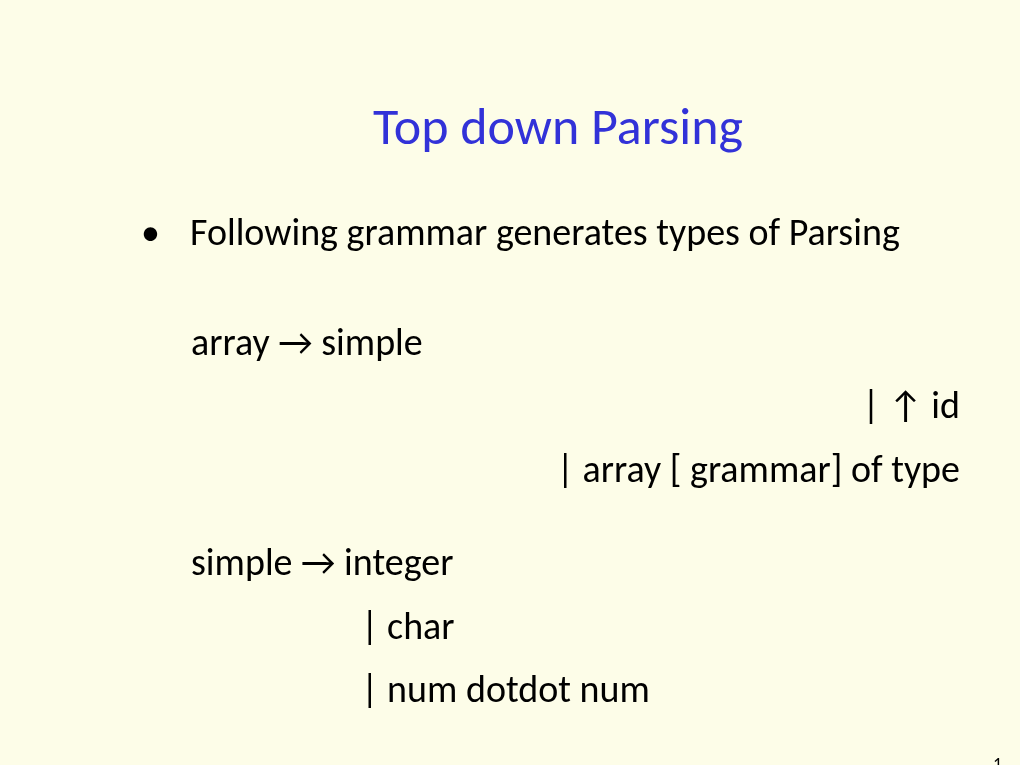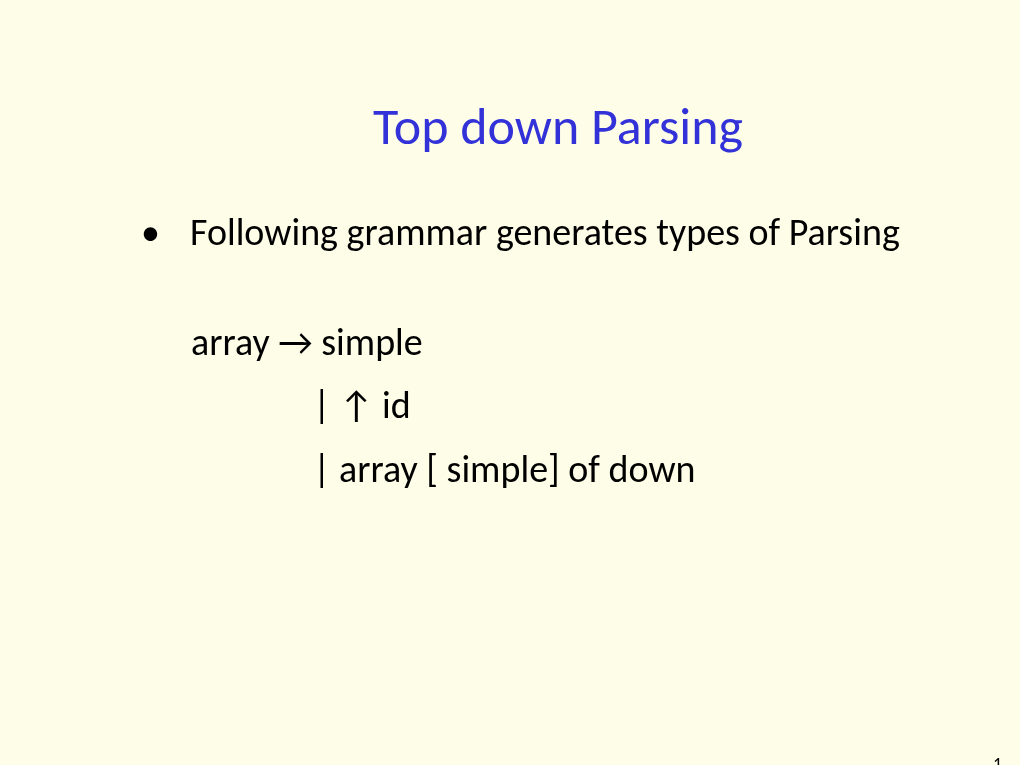--- a/index.html
+++ b/index.html
@@ -44,20 +44,21 @@
       font-size: 38px;
     }
     .bullet-text {
       flex: 1;
     }
     .grammar-block {
       margin-top: 46px;
     }
     .indent-1 {
       padding-left: 122px;
+      text-align: right;
     }
     .indent-2 {
       padding-left: 170px;
     }
     .page-number {
       position: absolute;
       bottom: 22px;
       right: 50px;
       font-size: 18px;
       color: #000;
@@ -71,19 +72,24 @@
 
   <div class="content">
     <div class="bullet-row">
       <span class="bullet">•</span>
       <span class="bullet-text">Following grammar generates types of Parsing</span>
     </div>
 
     <div class="grammar-block">
       <div>array → simple</div>
       <div class="indent-1">| ↑ id</div>
-      <div class="indent-1">| array [ simple] of down</div>
+      <div class="indent-1">| array [ grammar] of type</div>
     </div>
 
+    <div class="grammar-block">
+      <div>simple → integer</div>
+      <div class="indent-2">| char</div>
+      <div class="indent-2">| num dotdot num</div>
+    </div>
   </div>
 
   <div class="page-number">1</div>
 </div>
 
 </body></html>

